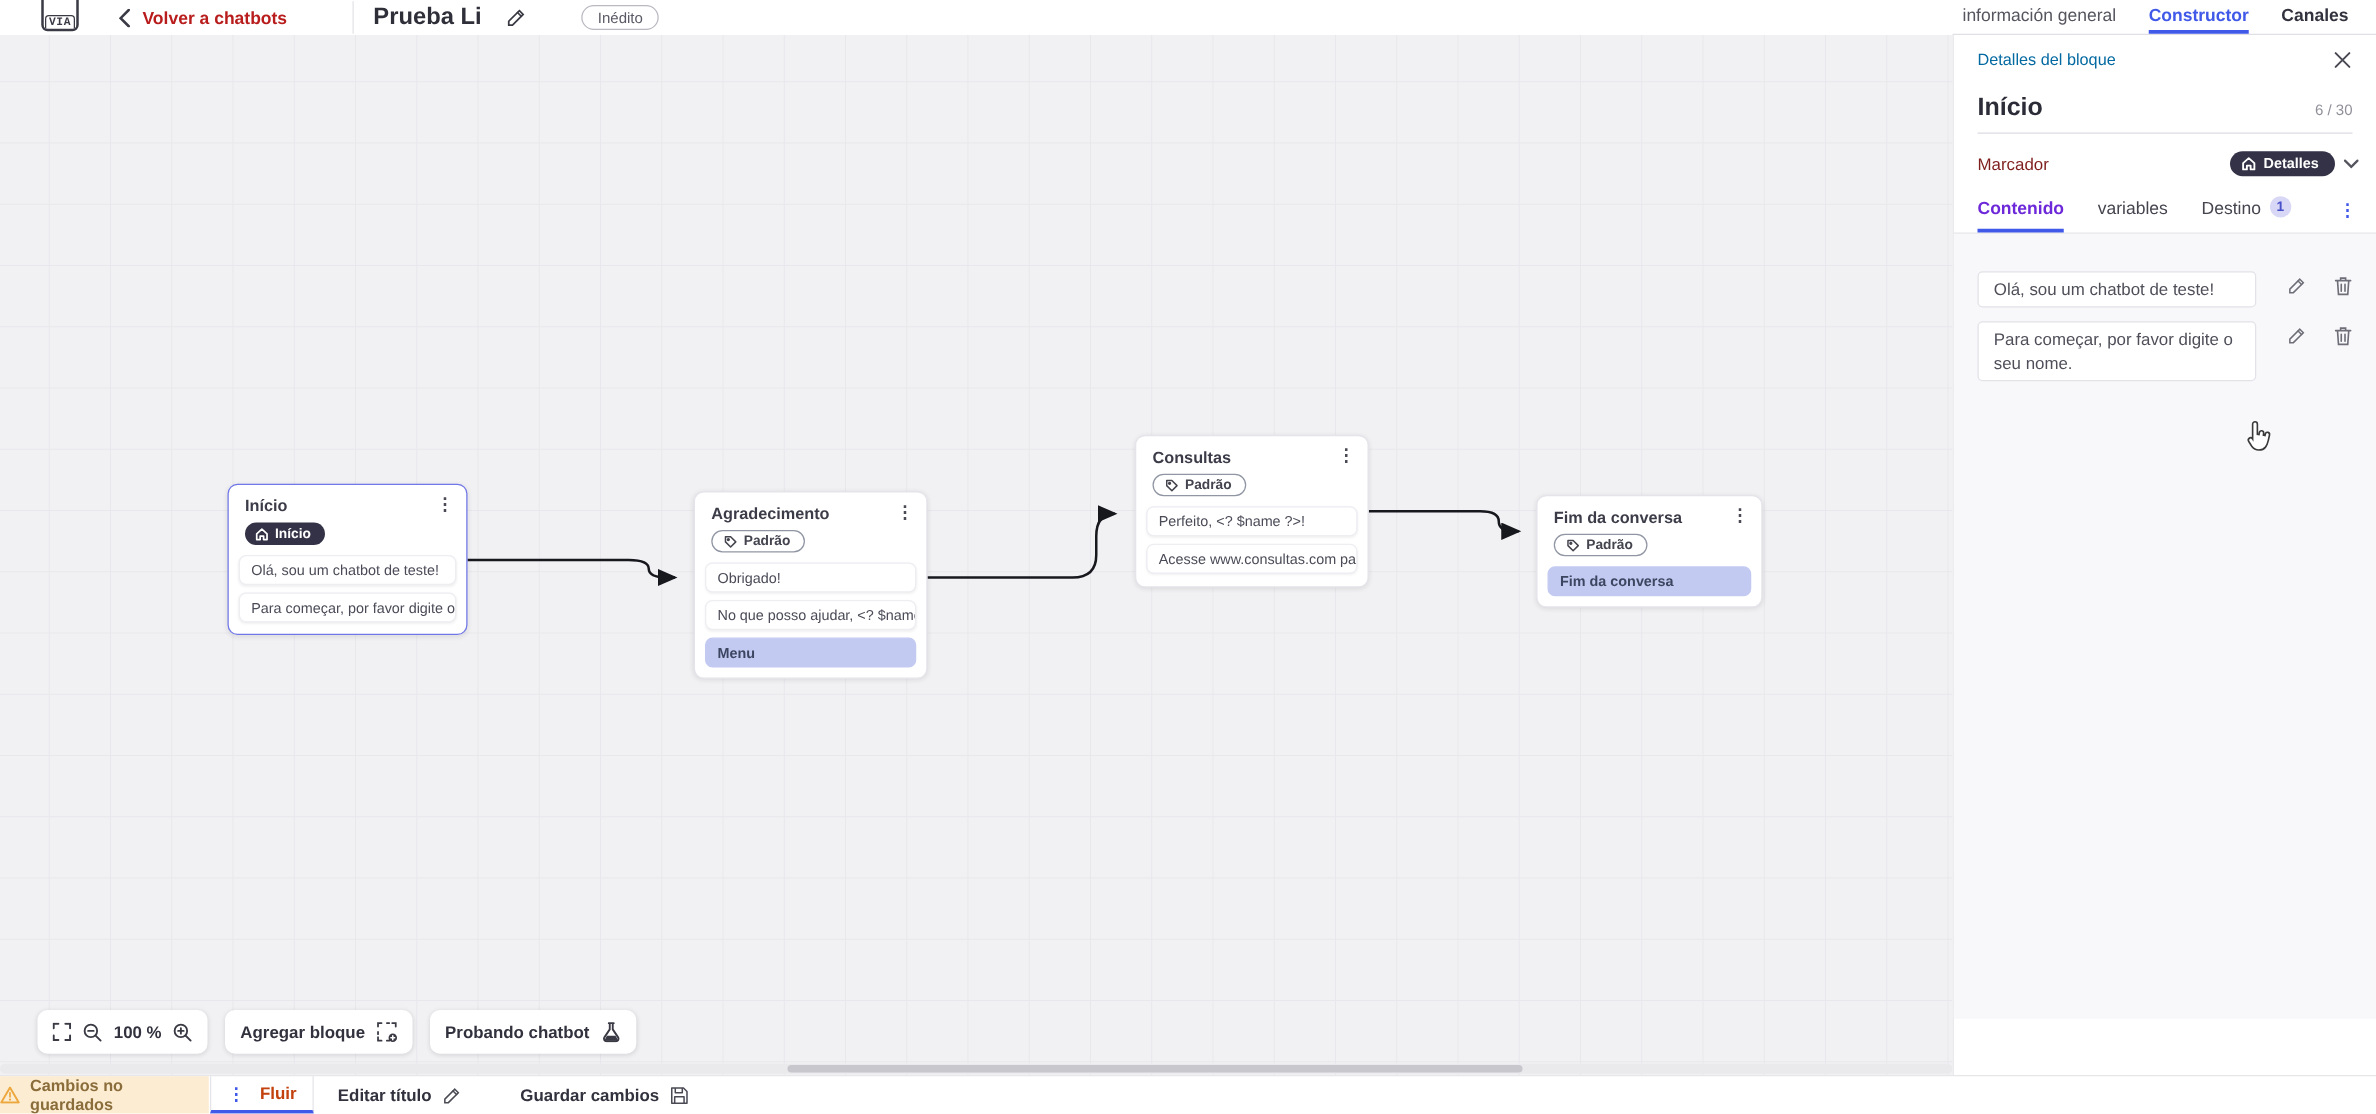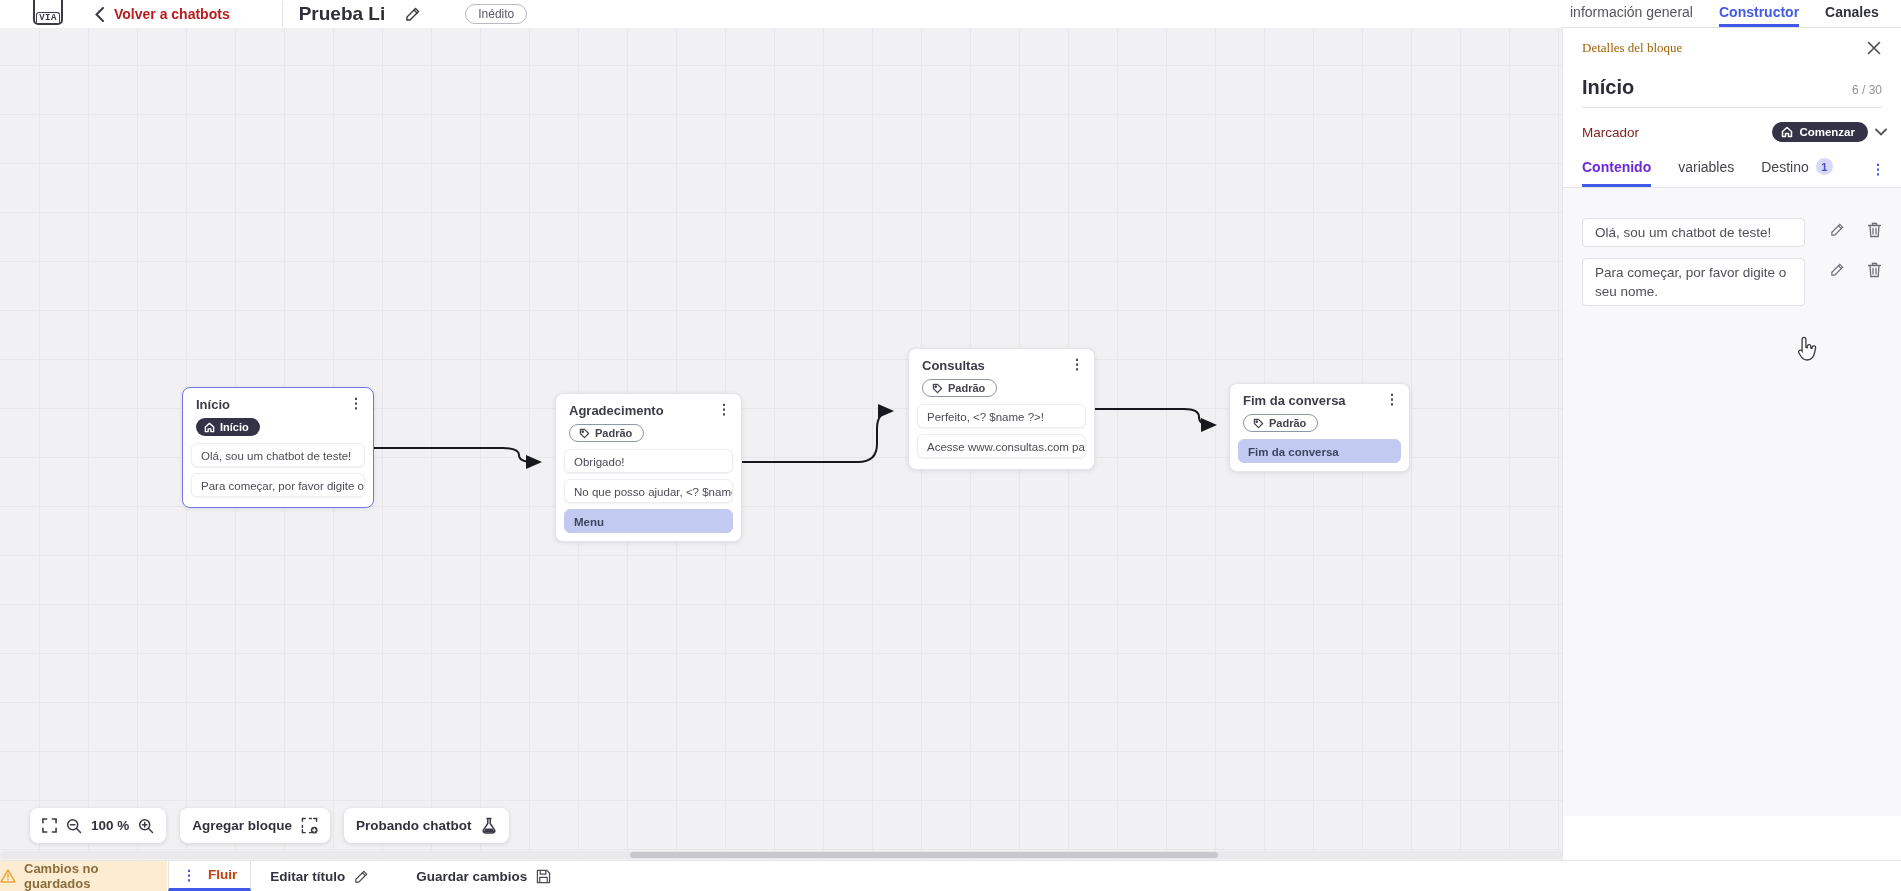--- a/index.html
+++ b/index.html
@@ -53,21 +53,21 @@
   .zoom-pct { font-size:13.5px; font-weight:700; color:#32323e; }
   .icon-btn { display:flex; align-items:center; cursor:pointer; color:#3a3a45; }
 
   
   .hscroll { position:absolute; left:0; top:823px; width:1562px; height:8px; background:#eaeaed; border-radius:4px; }
   .hscroll-thumb { position:absolute; left:630px; top:1px; width:588px; height:6px; background:#c7c7cd; border-radius:3px; cursor:pointer; }
 
   
   .sidebar { position:absolute; left:1562px; top:28px; width:339px; height:832px; background:#fff; border-left:1px solid #e3e3e8; z-index:20; }
   .panel-head { display:flex; align-items:center; justify-content:space-between; padding:12px 20px 10px 19px; }
-  .panel-title { font-size:13px; color:#a16207;font-family:Liberation Serif, serif; }
+  .panel-title { font-size:13px; color:#0369a1; }
   .close-x { color:#4a4a55; cursor:pointer; display:flex; }
   .block-name-row { display:flex; align-items:baseline; justify-content:space-between; padding:10px 19px 0; }
   .block-name { font-size:20px; font-weight:600; color:#2c2c38; }
   .name-counter { font-size:12px; color:#90909a; }
   .name-underline { margin:8px 19px 0; border-bottom:1px solid #dcdce2; }
   .marker-row { display:flex; align-items:center; justify-content:space-between; padding:14px 14px 0 19px; }
   .marker-label { font-size:13.5px; color:#7f1d1d; }
   .marker-value { display:flex; align-items:center; gap:7px; }
   .marker-value .chev { color:#55555f; display:flex; cursor:pointer; }
   .pill-comenzar { display:inline-flex; align-items:center; gap:6px; background:#333247; color:#fff; font-size:11.5px; font-weight:700; border-radius:13px; padding:4px 13px 4px 9px; cursor:pointer; }
@@ -196,21 +196,21 @@
             <circle cx="4" cy="4" r="0.8" fill="#44444f"></circle>
           </svg>
         <span>Padrão</span>
       </span>
       <div class="node-rows">
         <div class="node-row">Perfeito, &lt;? $name ?&gt;!</div>
         <div class="node-row">Acesse www.consultas.com par...</div>
       </div>
     </div>
 
-    <div class="node" style="left:1229px; top:355px; width:181px; min-height:87px;">
+    <div class="node" style="left:1229px; top:368px; width:181px; min-height:87px;">
       <div class="node-head">
         <span class="node-title">Fim da conversa</span>
         <span class="kebab">⋮</span>
       </div>
       <span class="pill-outline">
         <svg width="11" height="11" viewBox="0 0 12 12" fill="none" stroke-width="1.3" stroke-linejoin="round">
             <path d="M1.5 1.5 H6 L10.5 6 L6 10.5 L1.5 6 Z"></path>
             <circle cx="4" cy="4" r="0.8" fill="#44444f"></circle>
           </svg>
         <span>Padrão</span>
@@ -284,21 +284,21 @@
     </div>
     <div class="name-underline"></div>
 
     <div class="marker-row">
       <span class="marker-label">Marcador</span>
       <span class="marker-value">
         <span class="pill-comenzar">
           <svg width="12" height="12" viewBox="0 0 12 12" fill="none" stroke-width="1.5" stroke-linejoin="round">
               <path d="M1.5 5.5 L6 1.5 L10.5 5.5 V10.5 H7.5 V7.5 H4.5 V10.5 H1.5 Z"></path>
             </svg>
-          <span>Comenzar</span>
+          <span>Detalles</span>
         </span>
         <span class="chev">
           <svg width="12" height="8" viewBox="0 0 12 8" fill="none" stroke="currentColor" stroke-width="1.8" stroke-linecap="round">
               <path d="M1 1.5 L6 6.5 L11 1.5"></path>
             </svg>
         </span>
       </span>
     </div>
 
     <div class="side-tabs">

